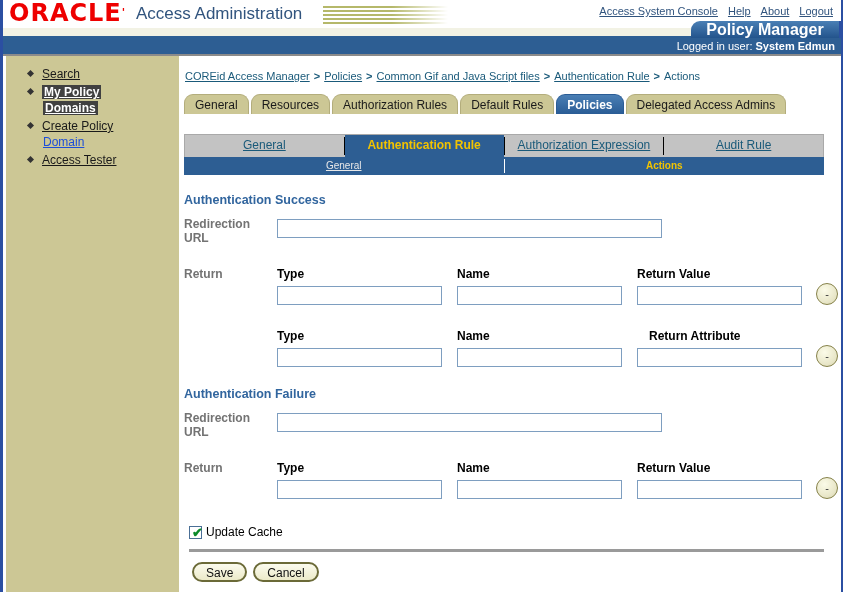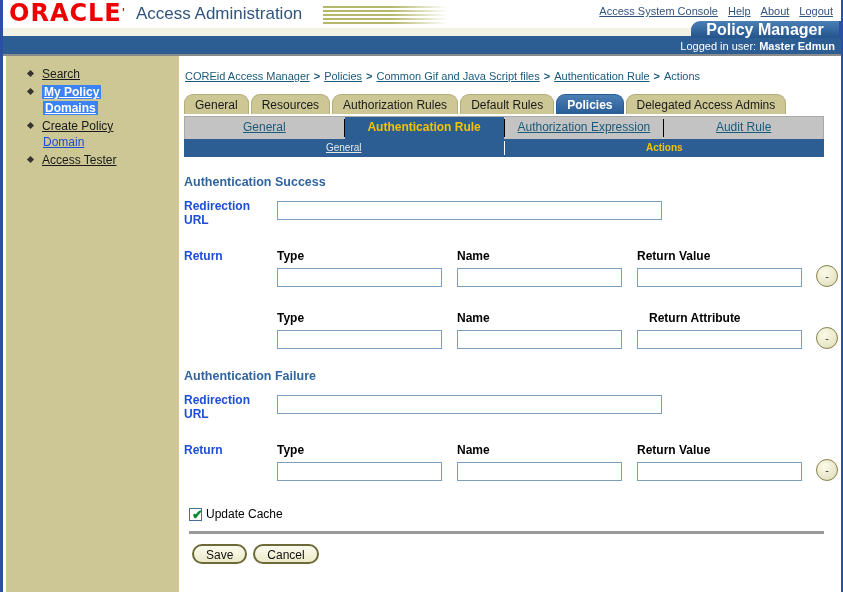--- a/index.html
+++ b/index.html
@@ -102,21 +102,21 @@
     width:5px;height:5px;background:#333;
     transform:rotate(45deg);
   }
   ul.navlist li a{
     color:#1a1a1a;text-decoration:underline;font-size:12px;
   }
   ul.navlist li.selected{
     background:transparent;padding-left:14px;
   }
   ul.navlist li.selected .hl{
-    background:#3b82f6;color:#ffffff;font-weight:bold;
+    background:#404040;color:#ffffff;font-weight:bold;
     text-decoration:underline;display:inline;
     padding:0 2px;
   }
   ul.navlist li .l2{display:block;padding-left:1px;}
   ul.navlist li .l2 a{color:#1d4ed8;}
 
   .content{
     position:absolute;left:176px;top:56px;right:2px;bottom:0;
     background:#ffffff;
   }
@@ -124,21 +124,21 @@
   
   .breadcrumb{
     padding:14px 0 0 6px;font-size:11px;color:#1a1a1a;
   }
   .breadcrumb a{color:#1a5a7a;text-decoration:underline;}
   .breadcrumb .sep{color:#1a5a7a;margin:0 4px;font-weight:bold;}
   .breadcrumb .cur{color:#1a5a7a;}
 
   
   .tabstrip{
-    position:relative;margin:12px 0 0 5px;height:22px;
+    position:relative;margin:12px 0 0 5px;height:40px;
   }
   .tab{
     display:inline-block;height:20px;line-height:20px;
     padding:0 10px;margin-right:2px;
     background:#ccc795;
     color:#1a1a1a;font-size:12px;
     border-top-left-radius:9px;border-top-right-radius:9px;
     border:1px solid #b3ad7c;border-bottom:none;
     box-sizing:border-box;
     position:relative;
@@ -182,21 +182,21 @@
 
   
   .form{padding:0 0 0 5px;}
   .section-title{
     color:#31659e;font-weight:bold;font-size:12.5px;
     margin:18px 0 10px 0;
   }
   .frow{position:relative;height:auto;margin-bottom:0;}
   .lbl-left{
     position:absolute;left:0;top:0;width:88px;
-    font-weight:bold;font-size:12px;color:#1d4ed8;line-height:14px;
+    font-weight:bold;font-size:12px;color:#737373;line-height:14px;
   }
   input.txt{
     border:1px solid #7e9ec0;background:#ffffff;
     height:19px;box-sizing:border-box;
     font-family:"Liberation Sans", sans-serif;font-size:12px;
     padding:1px 3px;
   }
   .redir-input{width:385px;}
   .colhdr{font-weight:bold;font-size:12px;color:#000;}
 
@@ -263,21 +263,21 @@
     <div class="toplinks">
       <a href="#">Access System Console</a><a href="#">Help</a><a href="#">About</a><a href="#">Logout</a>
     </div>
 
     <div class="blueband"></div>
 
     <div class="pm-tab">Policy Manager</div>
 
     <div class="loggedin">
       <span class="lbl">Logged in user:</span>
-      <b>Master Edmun</b>
+      <b>System Edmun</b>
     </div>
   </div>
 
   <div class="sidebar">
     <ul class="navlist">
       <li>
         <span class="bullet"></span>
         <a href="#">Search</a>
       </li>
       <li class="selected">

